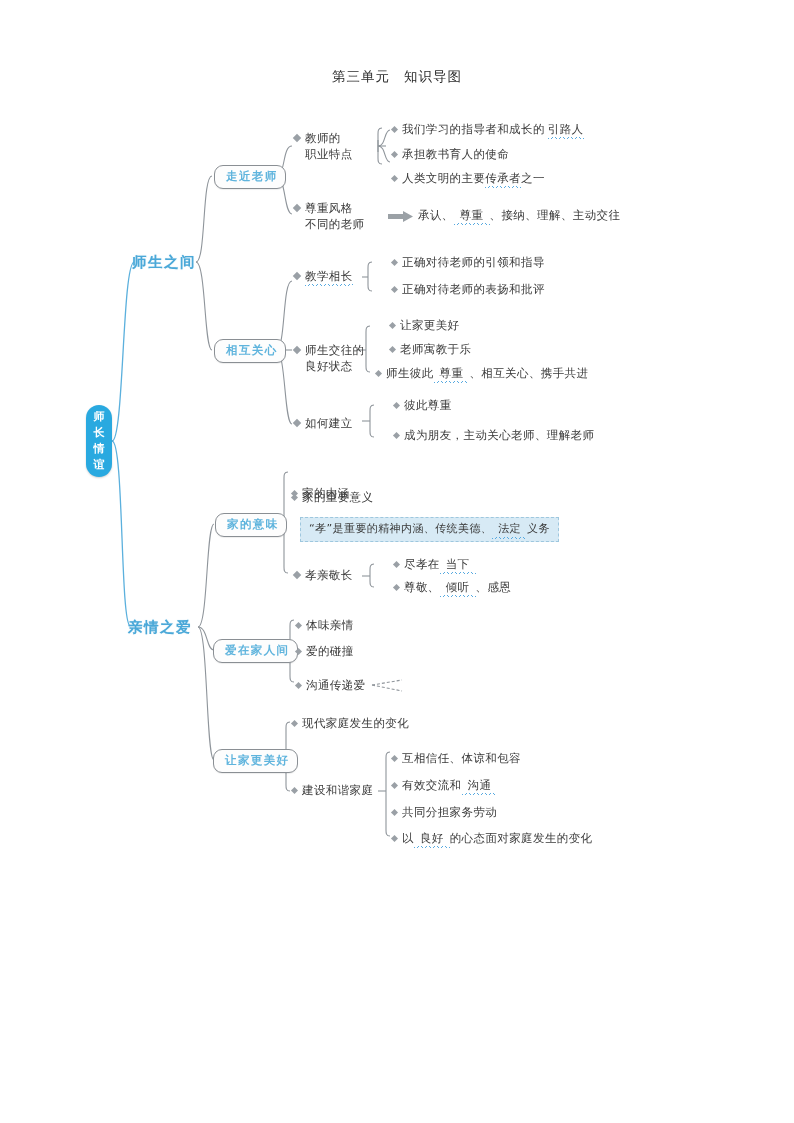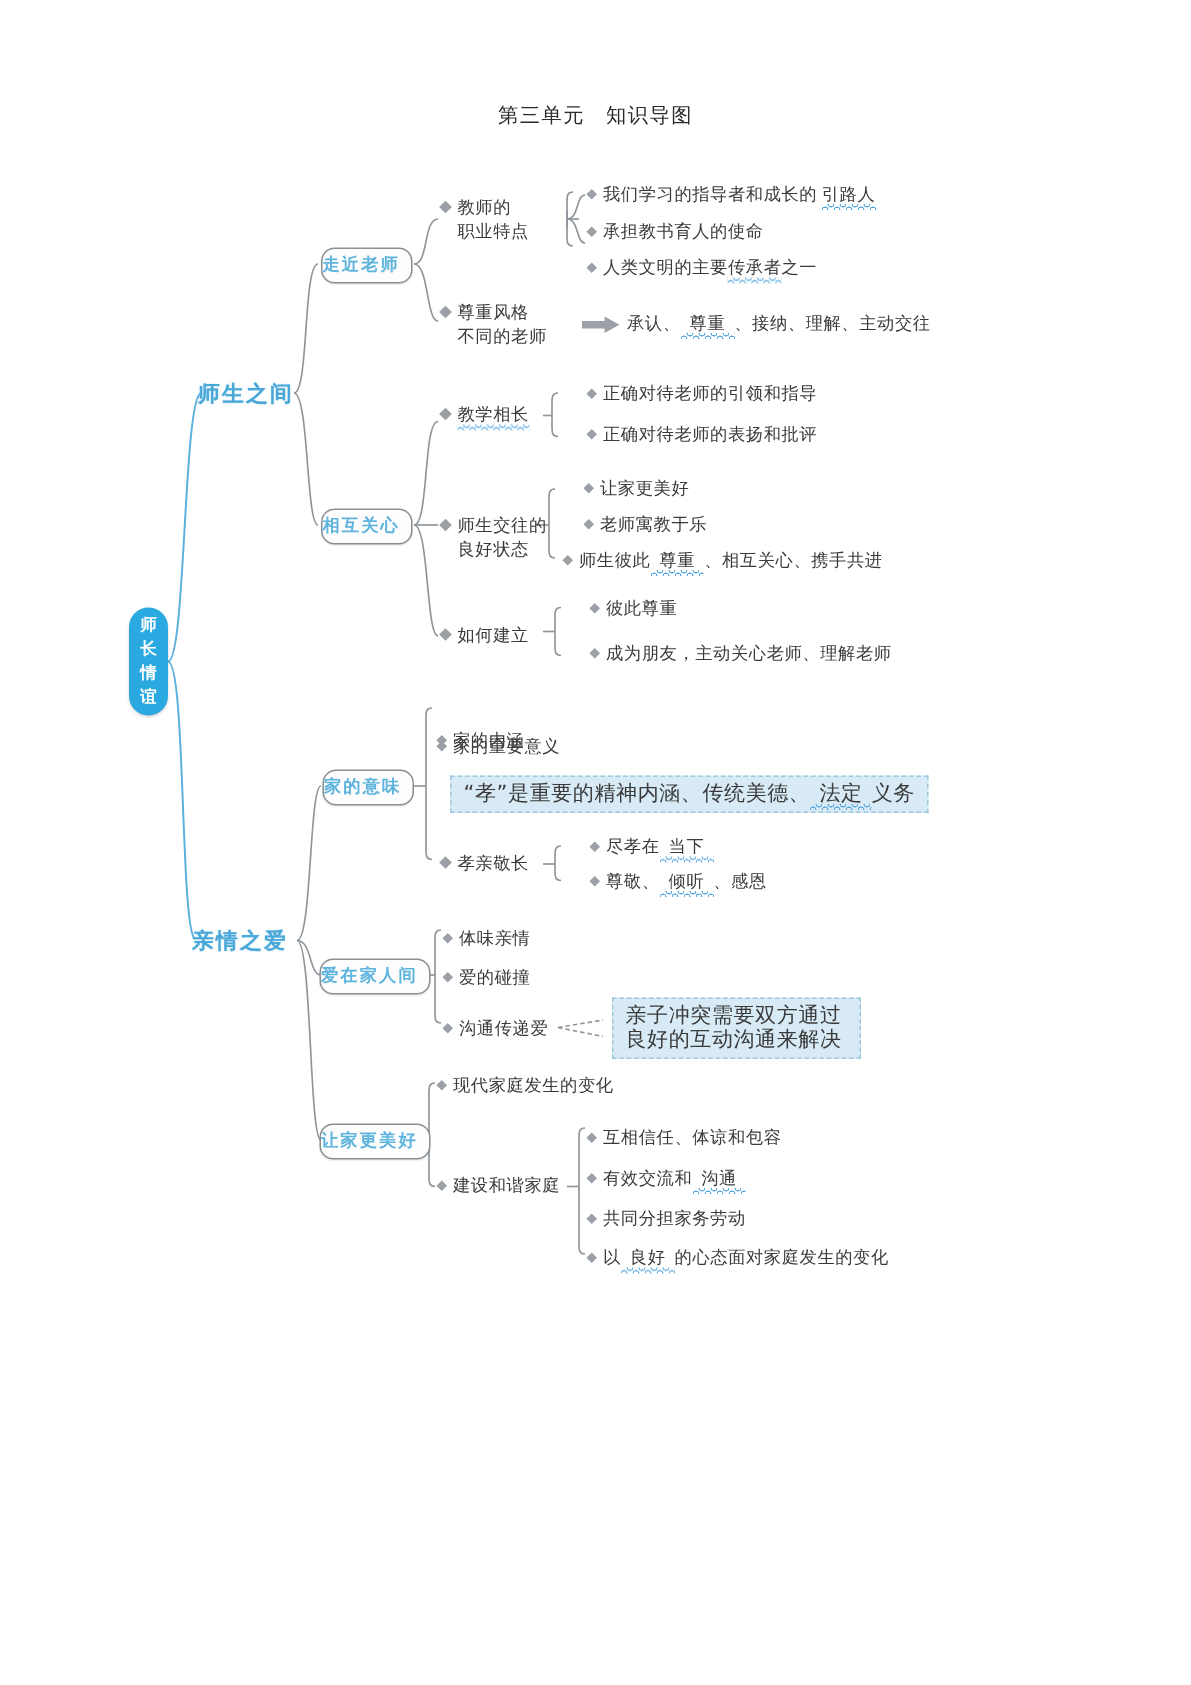--- a/index.html
+++ b/index.html
@@ -50,21 +50,21 @@
   
   .l2{
     position:absolute;
     border:1.4px solid #8a8f94;
     border-radius:9px;
     background:#fdfdfd;
     color:#5fb4dd;
     font-size:11.5px;
     font-weight:700;
     letter-spacing:1.4px;
-    padding:3px 7px 4px 0;
+    padding:3px 7px 4px 11px;
     white-space:nowrap;
     box-shadow:0 1px 1px rgba(0,0,0,.07);
   }
 
   
   .tx{
     position:absolute;
     font-size:11.5px;
     line-height:15px;
     color:#3a3a3a;
@@ -110,21 +110,21 @@
     background-size:8px 4px;
     background-repeat:repeat-x;
   }
 
   
   .hl{
     position:absolute;
     background:#d7eaf5;
     border:1px dashed #9ec7de;
     color:#3a3a3a;
-    font-size:14px;
+    font-size:11px;
     line-height:16px;
     padding:3px 8px 4px 8px;
     letter-spacing:.4px;
   }
 
   
   .arrow{
     position:absolute;
     width:26px;height:11px;
   }
@@ -296,21 +296,20 @@
   <div class="tx" style="left:296px;top:618px;">
     <span class="dia sm"></span><span>体味亲情</span>
   </div>
   <div class="tx" style="left:296px;top:644px;">
     <span class="dia sm"></span><span>爱的碰撞</span>
   </div>
   <div class="tx" style="left:296px;top:678px;">
     <span class="dia sm"></span><span>沟通传递爱</span>
   </div>
 
-  <div class="hl" style="left:408px;top:665px;width:148px;">亲子冲突需要双方通过良好的互动沟通来解决</div>
 
   <div class="tx" style="left:292px;top:716px;">
     <span class="dia sm"></span><span>现代家庭发生的变化</span>
   </div>
 
   <div class="tx" style="left:292px;top:783px;">
     <span class="dia sm"></span><span>建设和谐家庭</span>
   </div>
 
   <div class="tx" style="left:392px;top:751px;">

